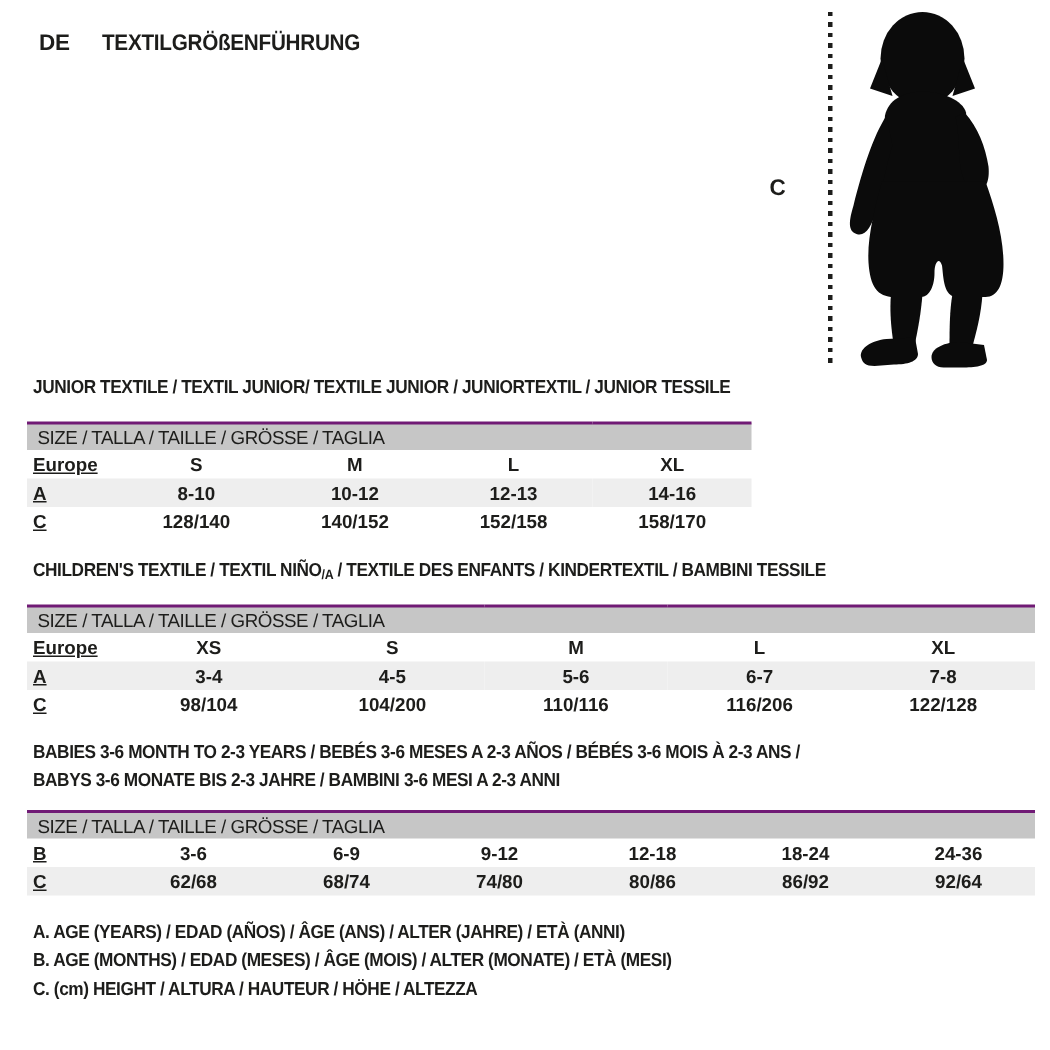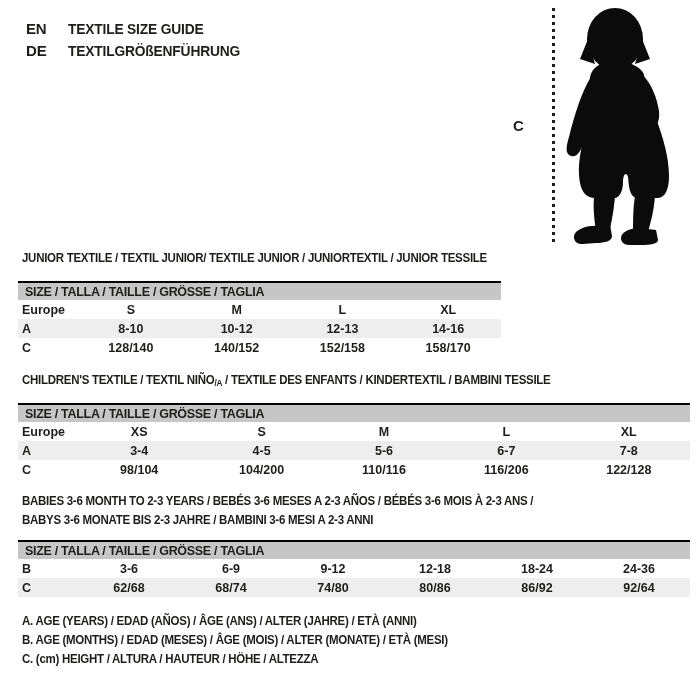--- a/index.html
+++ b/index.html
@@ -29,36 +29,32 @@
   .tbl-title{position:absolute;left:22px;font-size:12.5px;letter-spacing:-0.3px;}
   .subA{font-size:9px;vertical-align:-2px;}
   .notes{position:absolute;left:22px;top:612px;font-size:12.5px;letter-spacing:-0.3px;}
   .notes div{line-height:19px;}
   
   table.size-table{
     position:absolute;border-collapse:collapse;table-layout:fixed;
     font-size:12.5px;font-weight:bold;color:#1d1d1b;
   }
   table.size-table th.bar{
-    background:#c6c6c6;border-top:2px solid #000000;
+    background:#c6c6c6;border-top:2px solid #701a75;
     text-align:left;padding:1px 0 1px 7px;height:15px;
-    font-size:12.5px;letter-spacing:-0.3px;font-weight:bold;white-space:nowrap;
+    font-size:12.5px;letter-spacing:-0.3px;font-weight:normal;white-space:nowrap;
   }
   table.size-table td{height:19px;padding:0 2px;text-align:center;white-space:nowrap;}
-  table.size-table td.lbl{text-align:left;padding-left:4px;}
+  table.size-table td.lbl{text-align:left;padding-left:4px;text-decoration:underline;}
   tr.stripe td{background:#eeeeee;}
 </style>
 </head>
 <body>
 
 <div class="lang-block">
-  <div class="lang-row">
-    <span class="lang-code">EN</span>
-    <span class="lang-label cond">TEXTILE SIZE GUIDE</span>
-  </div>
   <div class="lang-row">
     <span class="lang-code">DE</span>
     <span class="lang-label cond">TEXTILGRÖßENFÜHRUNG</span>
   </div>
 </div>
 
 <div class="c-label">C</div>
 <div class="measure-line"></div>
 <svg class="silhouette" width="132" height="242" viewBox="0 0 132 242" xmlns="http://www.w3.org/2000/svg">
   <g fill="#0b0b0b">

